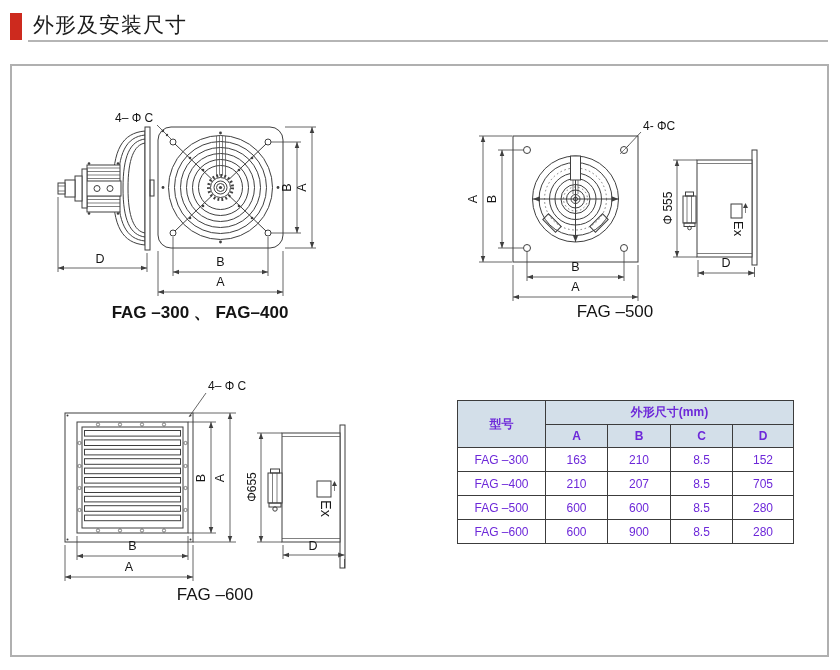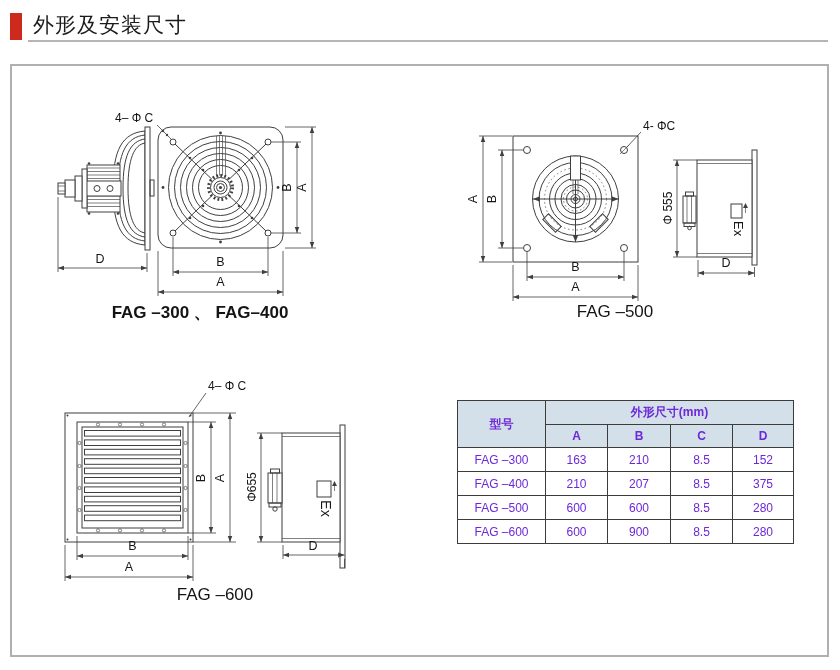--- a/index.html
+++ b/index.html
@@ -380,21 +380,21 @@
         <td>163</td>
         <td>210</td>
         <td>8.5</td>
         <td>152</td>
       </tr>
       <tr style="height:24px">
         <td>FAG –400</td>
         <td>210</td>
         <td>207</td>
         <td>8.5</td>
-        <td>375</td>
+        <td>705</td>
       </tr>
       <tr style="height:24px">
         <td>FAG –500</td>
         <td>600</td>
         <td>600</td>
         <td>8.5</td>
         <td>280</td>
       </tr>
       <tr style="height:24px">
         <td>FAG –600</td>

